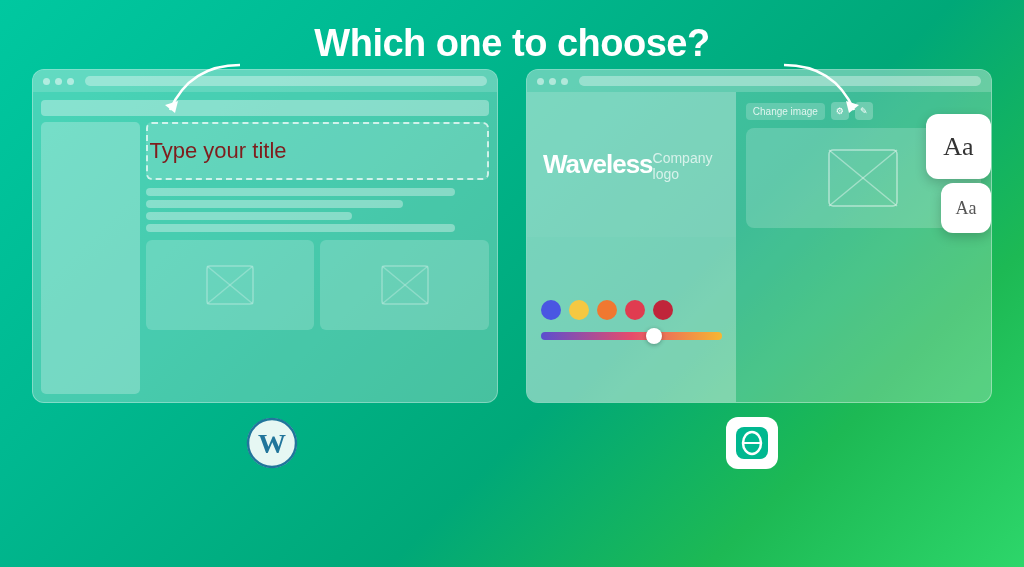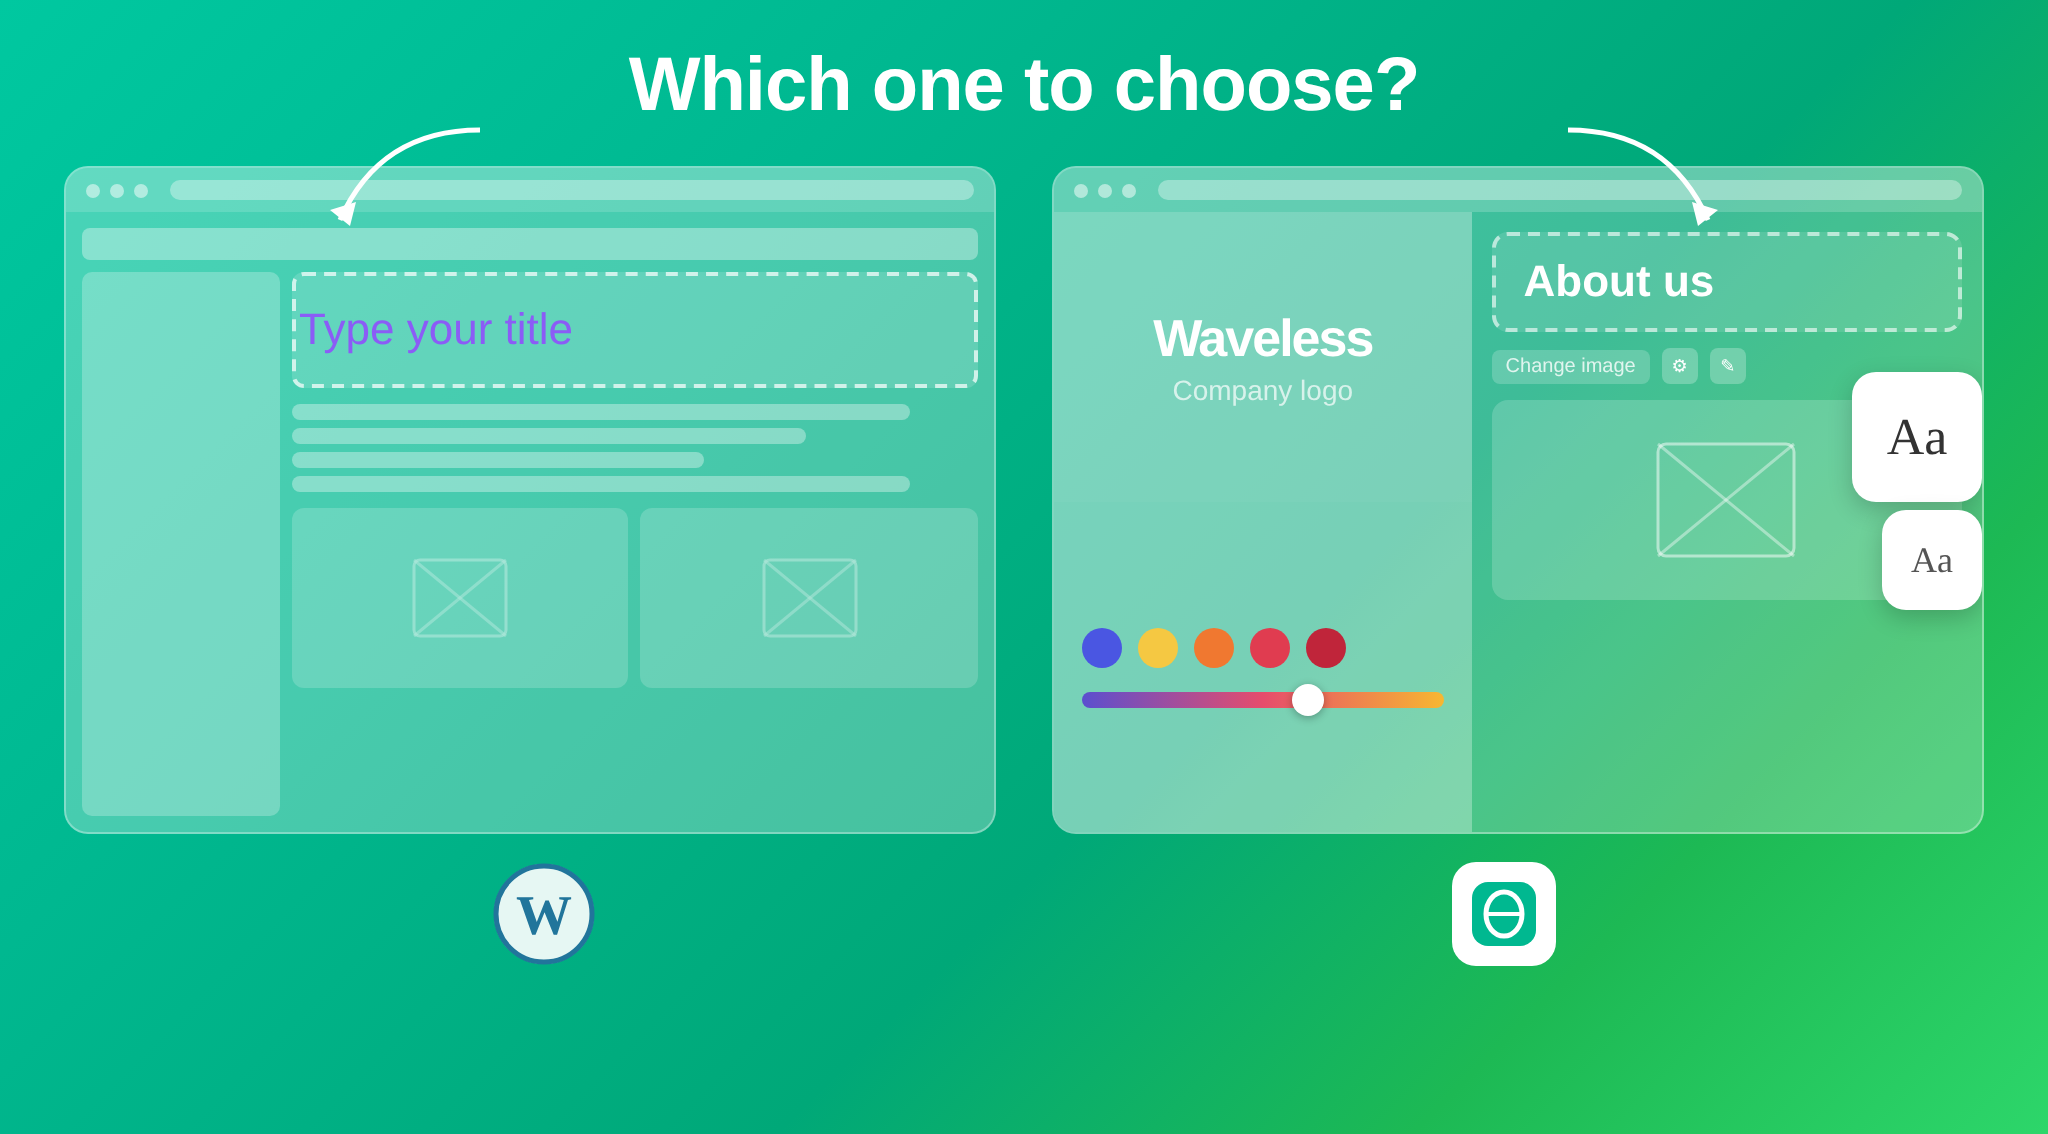--- a/index.html
+++ b/index.html
@@ -13,21 +13,21 @@
       flex-direction: column;
       align-items: center;
       position: relative;
     }
 
     .main-title {
       color: white;
       font-size: 38px;
       font-weight: 800;
       margin-top: 22px;
-      margin-bottom: 18px;
+      margin-bottom: 4px;
       text-align: center;
       letter-spacing: -0.5px;
     }
 
     .panels-row {
       display: flex;
       gap: 28px;
       align-items: flex-start;
       width: 960px;
     }
@@ -97,21 +97,21 @@
       display: flex;
       flex-direction: column;
       gap: 6px;
     }
 
     .wp-title-box {
       border: 2px dashed rgba(255,255,255,0.7);
       border-radius: 6px;
       padding: 14px 2px;
       background: rgba(255,255,255,0.15);
-      color: #8b5cf6;
+      color: #7f1d1d;
       font-size: 22px;
       font-weight: 500;
       min-height: 55px;
       display: flex;
       align-items: center;
     }
 
     .wp-text-lines {
       display: flex;
       flex-direction: column;
@@ -160,21 +160,21 @@
       background: rgba(255,255,255,0.15);
       display: flex;
       flex-direction: column;
       padding: 0;
     }
 
     .builder-logo-area {
       background: rgba(255,255,255,0.2);
       padding: 20px 16px;
       display: flex;
-      flex-direction: column;
+      flex-direction: row;
       align-items: center;
       justify-content: center;
       height: 145px;
     }
 
     .builder-logo-text {
       color: white;
       font-size: 26px;
       font-weight: 800;
       letter-spacing: -1px;
@@ -408,21 +408,20 @@
             <div class="color-dot" style="background:#f07830;"></div>
             <div class="color-dot" style="background:#e03c50;"></div>
             <div class="color-dot" style="background:#c0253a;"></div>
           </div>
           <div class="slider-track">
             <div class="slider-thumb"></div>
           </div>
         </div>
       </div>
       <div class="builder-right">
-        <div class="builder-about-box">About us</div>
         <div class="builder-change-image-bar">
           <span class="change-image-label">Change image</span>
           <div class="icon-btn">⚙</div>
           <div class="icon-btn">✎</div>
         </div>
         <div class="builder-image-placeholder">
           <svg width="70" height="58" viewBox="0 0 70 58" fill="none">
             <rect x="1" y="1" width="68" height="56" rx="4" stroke="rgba(255,255,255,0.5)" stroke-width="1.5" fill="none"></rect>
             <line x1="1" y1="1" x2="69" y2="57" stroke="rgba(255,255,255,0.4)" stroke-width="1.5"></line>
             <line x1="69" y1="1" x2="1" y2="57" stroke="rgba(255,255,255,0.4)" stroke-width="1.5"></line>

